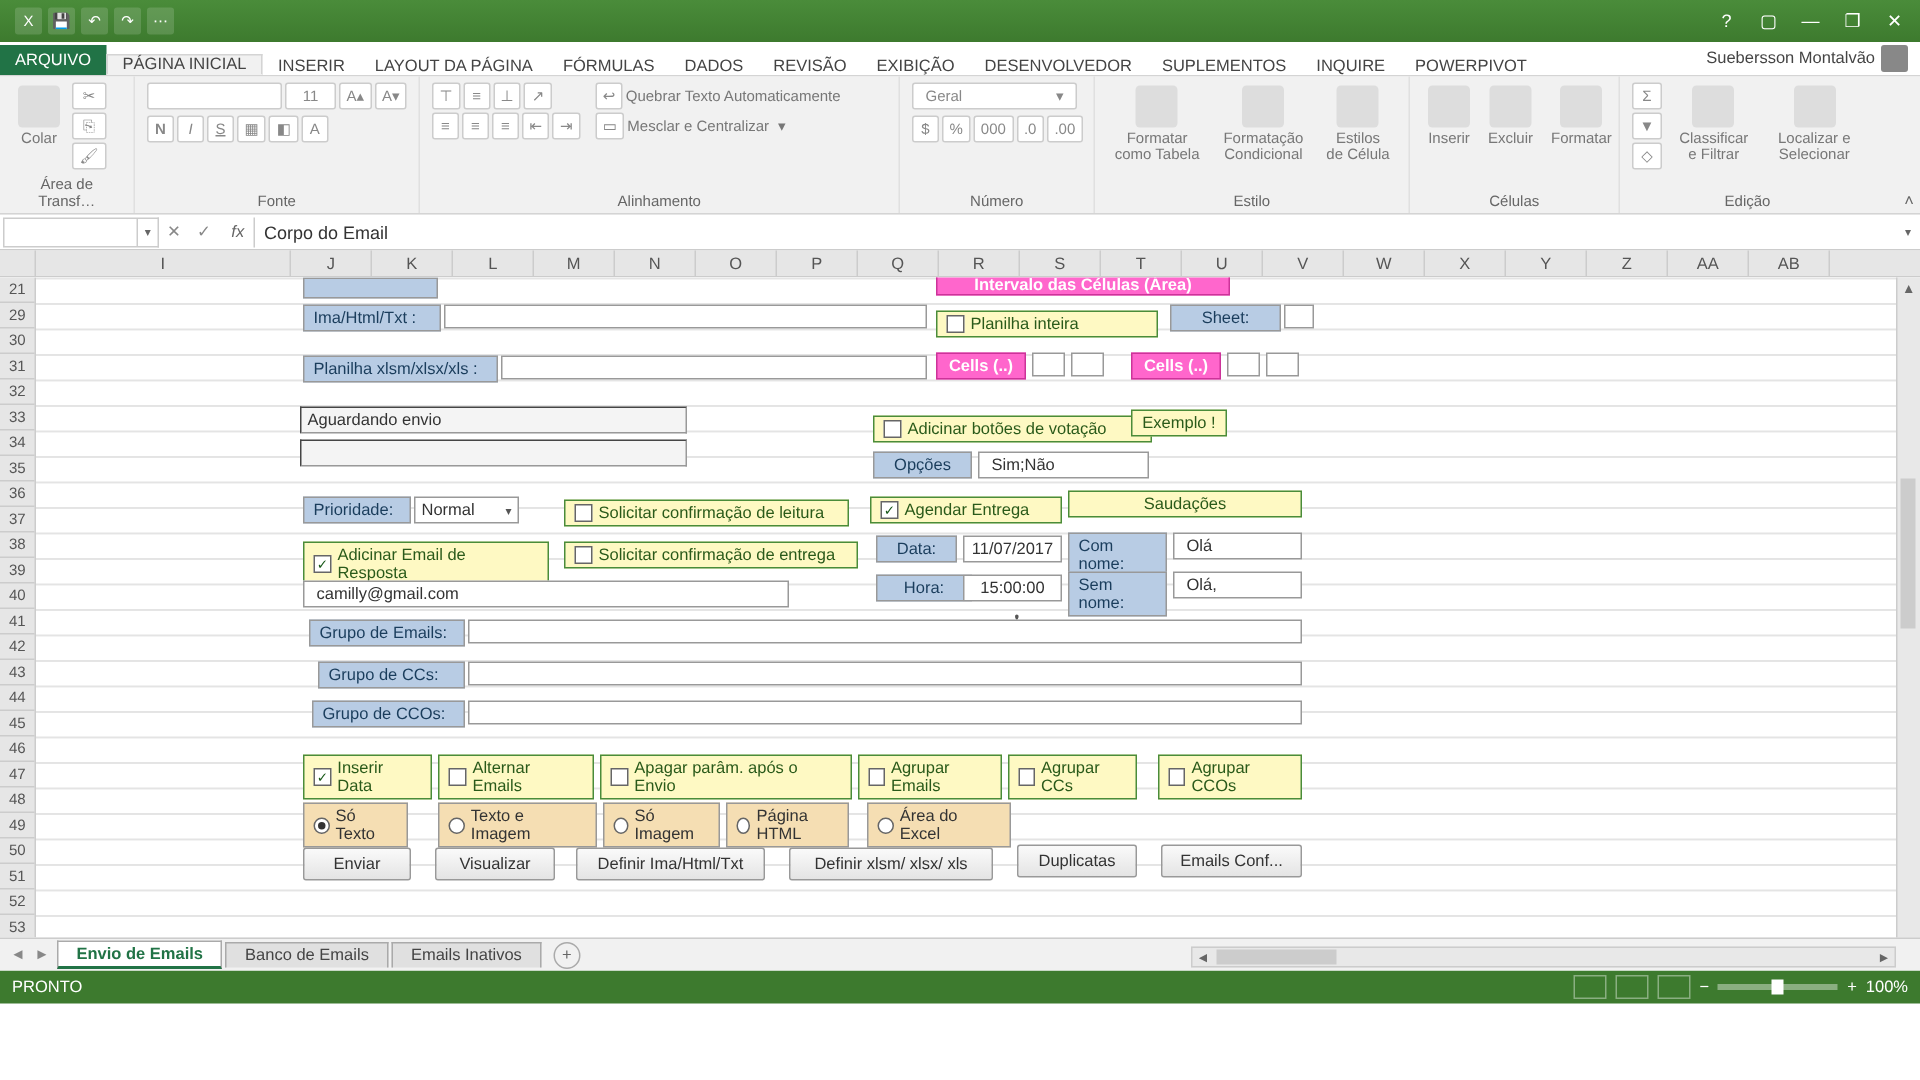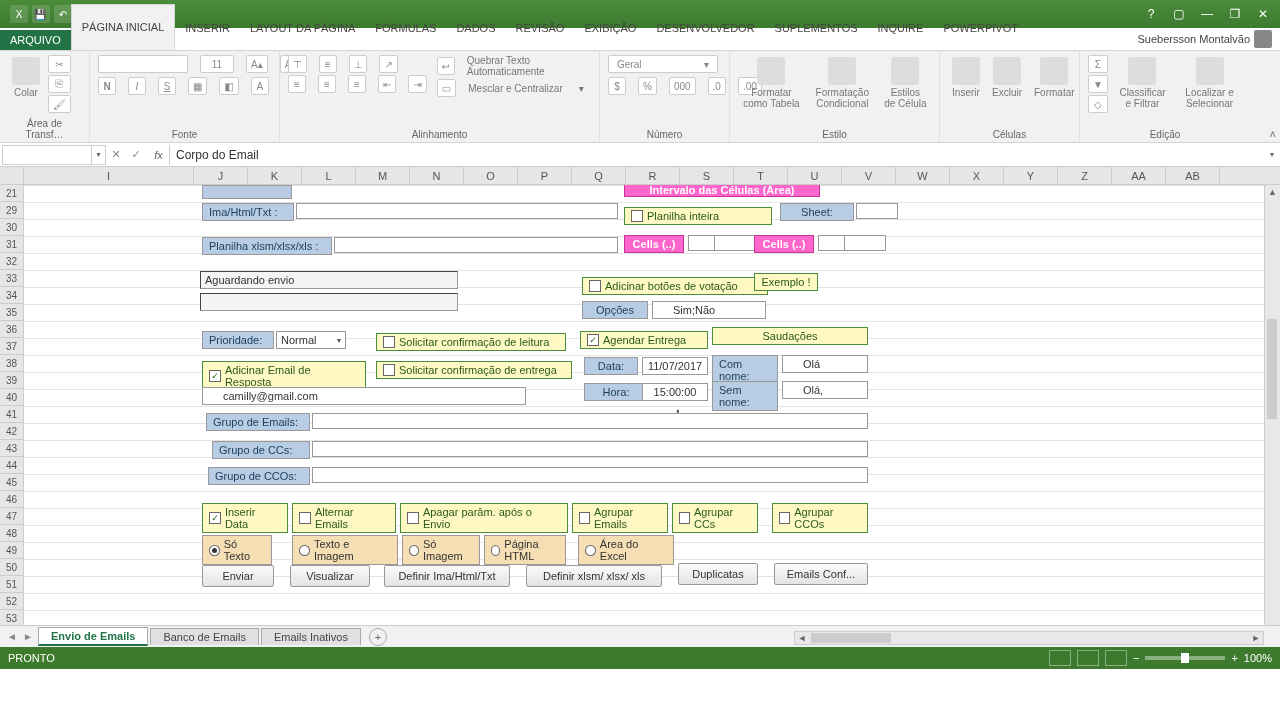--- a/index.html
+++ b/index.html
@@ -9,32 +9,32 @@
 .titlebar { height: 28px; background: linear-gradient(#4a8c3a, #3d7a2e); display: flex; align-items: center; justify-content: space-between; color: #fff; padding: 0 4px; }
 .titlebar-left { display: flex; gap: 4px; padding-left: 6px; }
 .titlebar-left .qbtn { width: 18px; height: 18px; background: rgba(255,255,255,0.15); border-radius: 2px; display: flex; align-items: center; justify-content: center; font-size: 10px; }
 .titlebar-title { font-size: 12px; color: #fff; }
 .titlebar-right { display: flex; gap: 2px; }
 .titlebar-right .wbtn { width: 26px; height: 18px; display: flex; align-items: center; justify-content: center; font-size: 12px; }
 
 
 .ribbon-tabs { height: 23px; background: #fff; display: flex; align-items: end; border-bottom: 1px solid #d4d4d4; }
 .ribbon-tabs .ftab { background: #217346; color: #fff; padding: 4px 10px; font-size: 11px; }
-.ribbon-tabs .tab { padding: 16px 10px; font-size: 11px; color: #444; cursor: pointer; }
+.ribbon-tabs .tab { padding: 0 10px; font-size: 11px; color: #444; cursor: pointer; }
 .ribbon-tabs .tab.active { border: 1px solid #d4d4d4; border-bottom: 1px solid #f1f1f1; background: #f1f1f1; }
 .ribbon-tabs .user { margin-left: auto; padding: 2px 8px; font-size: 11px; color: #444; display: flex; align-items: center; gap: 4px; }
 .ribbon-tabs .user .avatar { width: 18px; height: 18px; background: #888; border-radius: 2px; }
 
 
 .ribbon { height: 92px; background: #f1f1f1; border-bottom: 1px solid #d4d4d4; display: flex; color: #777; font-size: 10px; position: relative; }
 .ribbon-group { border-right: 1px solid #e0e0e0; padding: 4px 8px 2px; display: flex; flex-direction: column; justify-content: space-between; }
 .ribbon-group .label { text-align: center; font-size: 10px; color: #666; padding-top: 2px; }
 .ribbon-group .controls { display: flex; gap: 4px; align-items: flex-start; flex: 1; }
 .vstack { display: flex; flex-direction: column; gap: 2px; }
-.hstack { display: flex; gap: 12px; align-items: center; }
+.hstack { display: flex; gap: 2px; align-items: center; }
 .rbtn { border: 1px solid #ccc; background: #fff; padding: 1px 4px; font-size: 10px; color: #888; border-radius: 2px; min-width: 18px; height: 18px; display: inline-flex; align-items: center; justify-content: center; }
 .rbtn.wide { padding: 1px 8px; }
 .bigbtn { display: flex; flex-direction: column; align-items: center; gap: 2px; padding: 2px 4px; color: #777; }
 .bigbtn .ico { width: 28px; height: 28px; background: #ddd; border-radius: 3px; }
 .ribbon-collapse { position: absolute; right: 4px; bottom: 2px; font-size: 11px; color: #666; }
 
 
 .formula-row { height: 24px; display: flex; align-items: center; border-bottom: 1px solid #ccc; background: #fff; }
 .namebox { width: 90px; height: 20px; border: 1px solid #ccc; margin-left: 2px; padding: 0 4px; font-size: 11px; background: #fff; }
 .namebox-dd { width: 14px; height: 20px; border: 1px solid #ccc; border-left: none; display: flex; align-items: center; justify-content: center; font-size: 8px; color: #666; }
@@ -55,21 +55,21 @@
 .cells { flex: 1; position: relative; background: #fff; }
 .gridlines { position: absolute; inset: 0; background-image: linear-gradient(#e4e4e4 1px, transparent 1px); background-size: 100% 17px; }
 
 
 .ctl { position: absolute; font-size: 11px; display: flex; align-items: center; }
 .lbl-blue { background: #b8cce4; border: 1px solid #999; padding: 2px 6px; color: #1a3d5c; }
 .lbl-green { background: #fef9c3; border: 1px solid #4a8c3a; padding: 2px 6px; color: #2a5a1a; }
 .lbl-magenta { background: #ff66cc; border: 1px solid #cc3399; padding: 2px 6px; color: #fff; font-weight: bold; text-align: center; justify-content: center; }
 .lbl-beige { background: #f5deb3; border: 1px solid #999; padding: 2px 6px; color: #333; justify-content: center; }
 .btn-gray { background: linear-gradient(#fafafa,#e4e4e4); border: 1px solid #999; padding: 3px 10px; color: #333; border-radius: 2px; justify-content: center; }
-.inp { background: #fff; border: 1px solid #999; padding: 2px 20px; color: #333; }
+.inp { background: #fff; border: 1px solid #999; padding: 2px 8px; color: #333; }
 .inp-sunken { background: #f4f4f4; border: 1px inset #999; padding: 2px 4px; color: #333; }
 .cb { width: 12px; height: 12px; border: 1px solid #666; background: #fff; margin-right: 4px; display: inline-flex; align-items: center; justify-content: center; font-size: 9px; color: #1a5a1a; }
 .rb { width: 11px; height: 11px; border: 1px solid #666; border-radius: 50%; background: #fff; margin-right: 4px; display: inline-flex; align-items: center; justify-content: center; }
 .rb .dot { width: 5px; height: 5px; background: #333; border-radius: 50%; }
 .dd { background: #fff; border: 1px solid #999; padding: 2px 4px; color: #333; display: flex; align-items: center; justify-content: space-between; }
 .dd::after { content: "▾"; font-size: 8px; color: #555; margin-left: 4px; }
 
 .crosshair { position: absolute; font-size: 14px; color: #555; }
 
 

